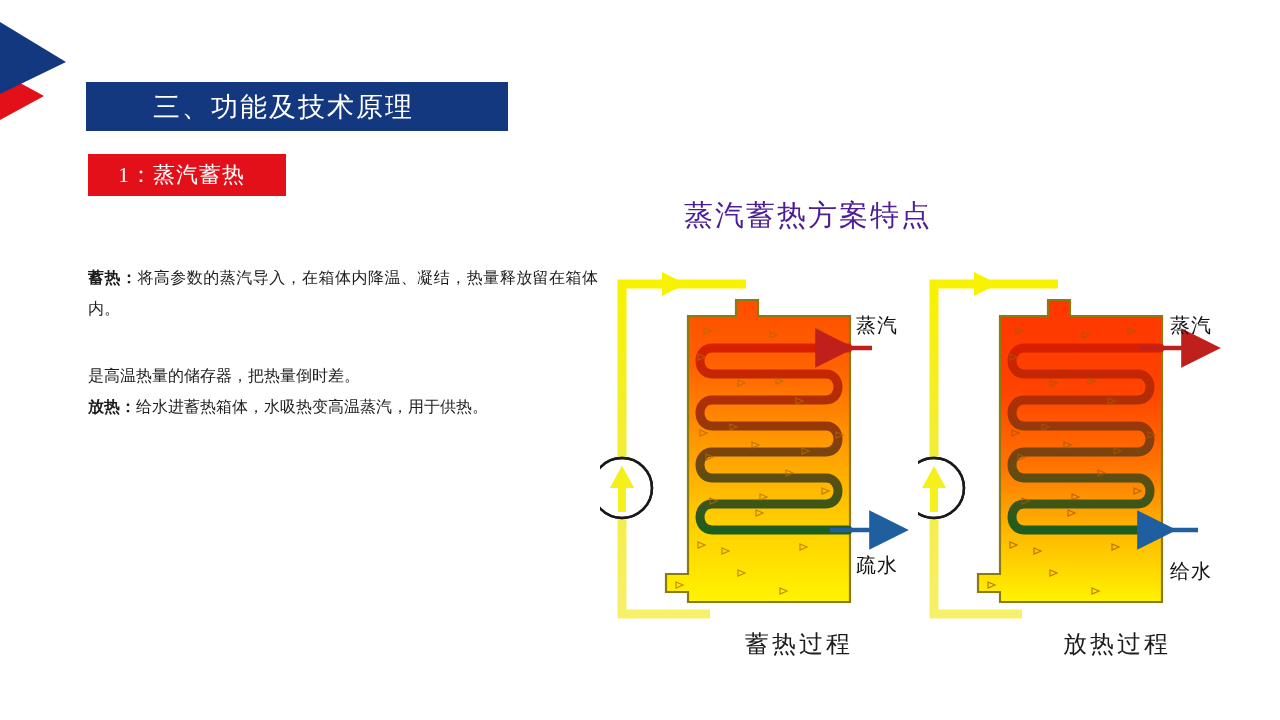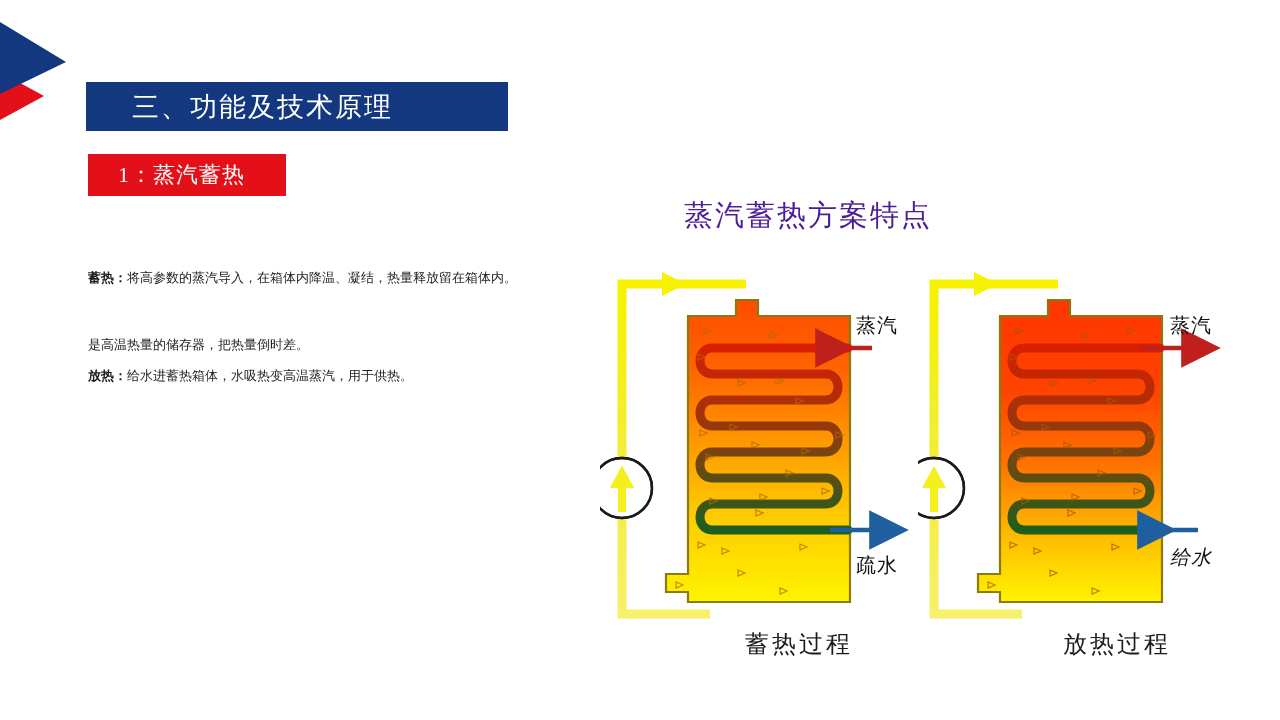--- a/index.html
+++ b/index.html
@@ -16,39 +16,39 @@
 
   
   .section-bar {
     position: absolute; left: 86px; top: 82px;
     width: 422px; height: 49px;
     background: #14387f;
     display: flex; align-items: center;
   }
   .section-bar .label {
     color: #ffffff; font-size: 27px; letter-spacing: 2px;
-    padding-left: 46px; white-space: nowrap;
+    padding-left: 67px; white-space: nowrap;
     font-family: "Liberation Serif", "DejaVu Serif", serif;
   }
 
   
   .sub-bar {
     position: absolute; left: 88px; top: 154px;
     width: 198px; height: 42px;
     background: #e3101a;
     display: flex; align-items: center; padding-left: 12px;
   }
   .sub-bar .label {
     color: #ffffff; font-size: 22px; letter-spacing: 1px;
     padding-left: 18px; white-space: nowrap;
   }
 
   
   .body-text { position: absolute; left: 88px; top: 262px; width: 510px; }
-  .para { font-size: 13px; line-height: 31px; color: #1d1d1d; text-align: justify; }
+  .para { font-size: 16px; line-height: 31px; color: #1d1d1d; text-align: justify; }
   .para b { font-weight: bold; }
   .para.p1 { margin-bottom: 36px; }
   .para.p2 { margin-bottom: 36px; }
 
   
   .diagram-title {
     position: absolute; left: 684px; top: 196px; width: 400px;
     font-size: 29px; color: #4c1d95; letter-spacing: 2px;
   }
   .fig { position: absolute; top: 262px; width: 320px; height: 400px; }
@@ -265,18 +265,18 @@
       <g>
         <line x1="222" y1="86" x2="272" y2="86" stroke="#c0201c" stroke-width="4.4" marker-end="url(#arrRedOutR)"></line>
       </g>
 
       <g>
         <line x1="280" y1="268" x2="228" y2="268" stroke="#1f5fa0" stroke-width="4.4" marker-end="url(#arrBlueInR)"></line>
       </g>
     </svg>
 
     <div class="pipe-label" style="left:252px; top:50px;">蒸汽</div>
-    <div class="pipe-label" style="left:252px; top:282px;font-style:italic;">给水</div>
+    <div class="pipe-label" style="left:252px; top:296px;">给水</div>
 
     <div class="fig-caption shift">放热过程</div>
   </div>
 
 </div>
 
 </body></html>

